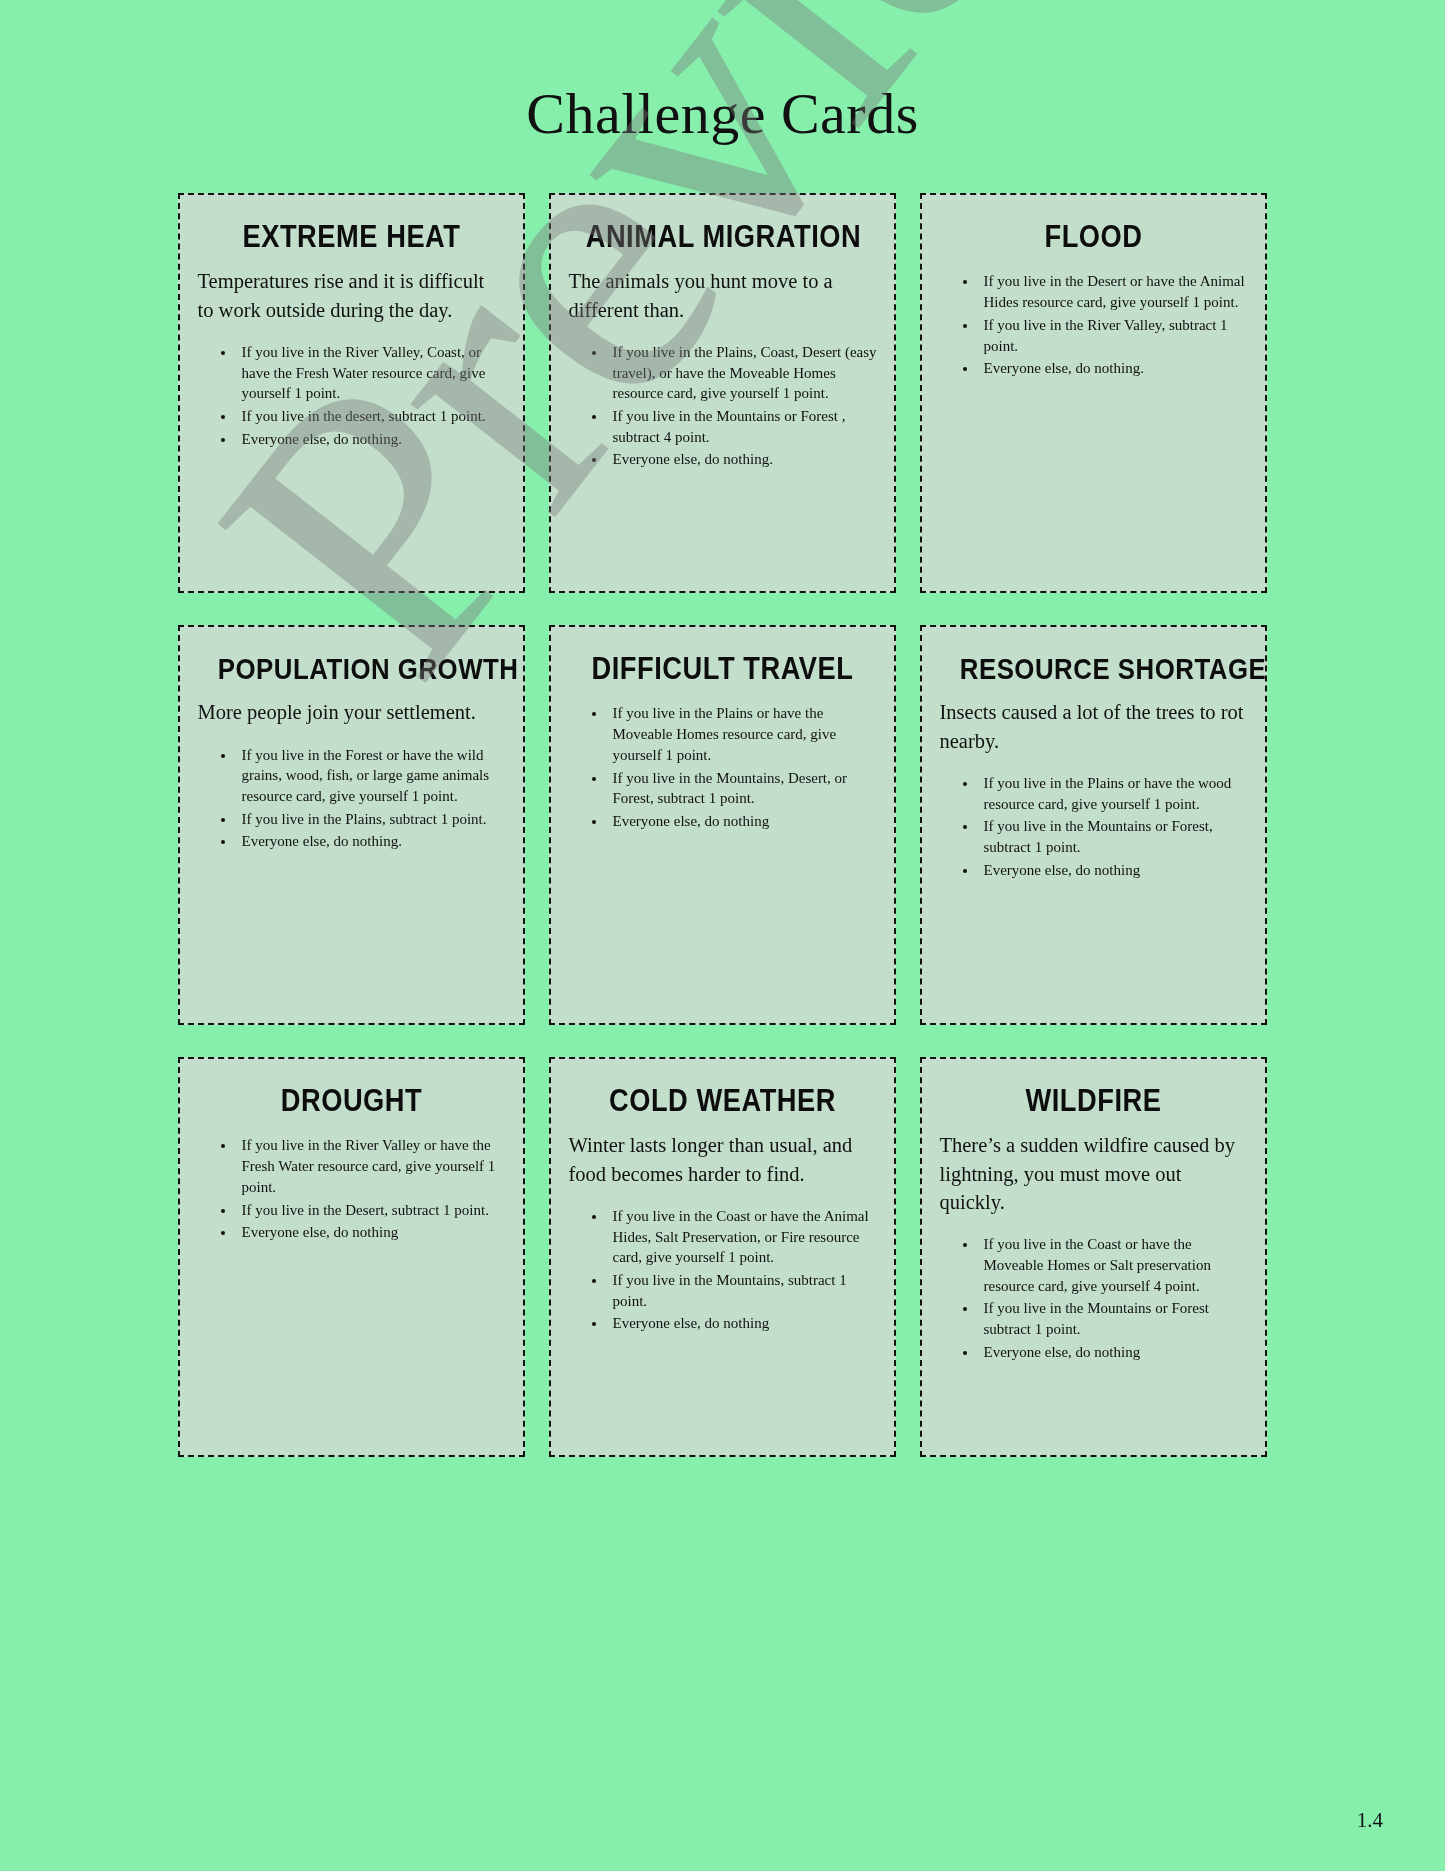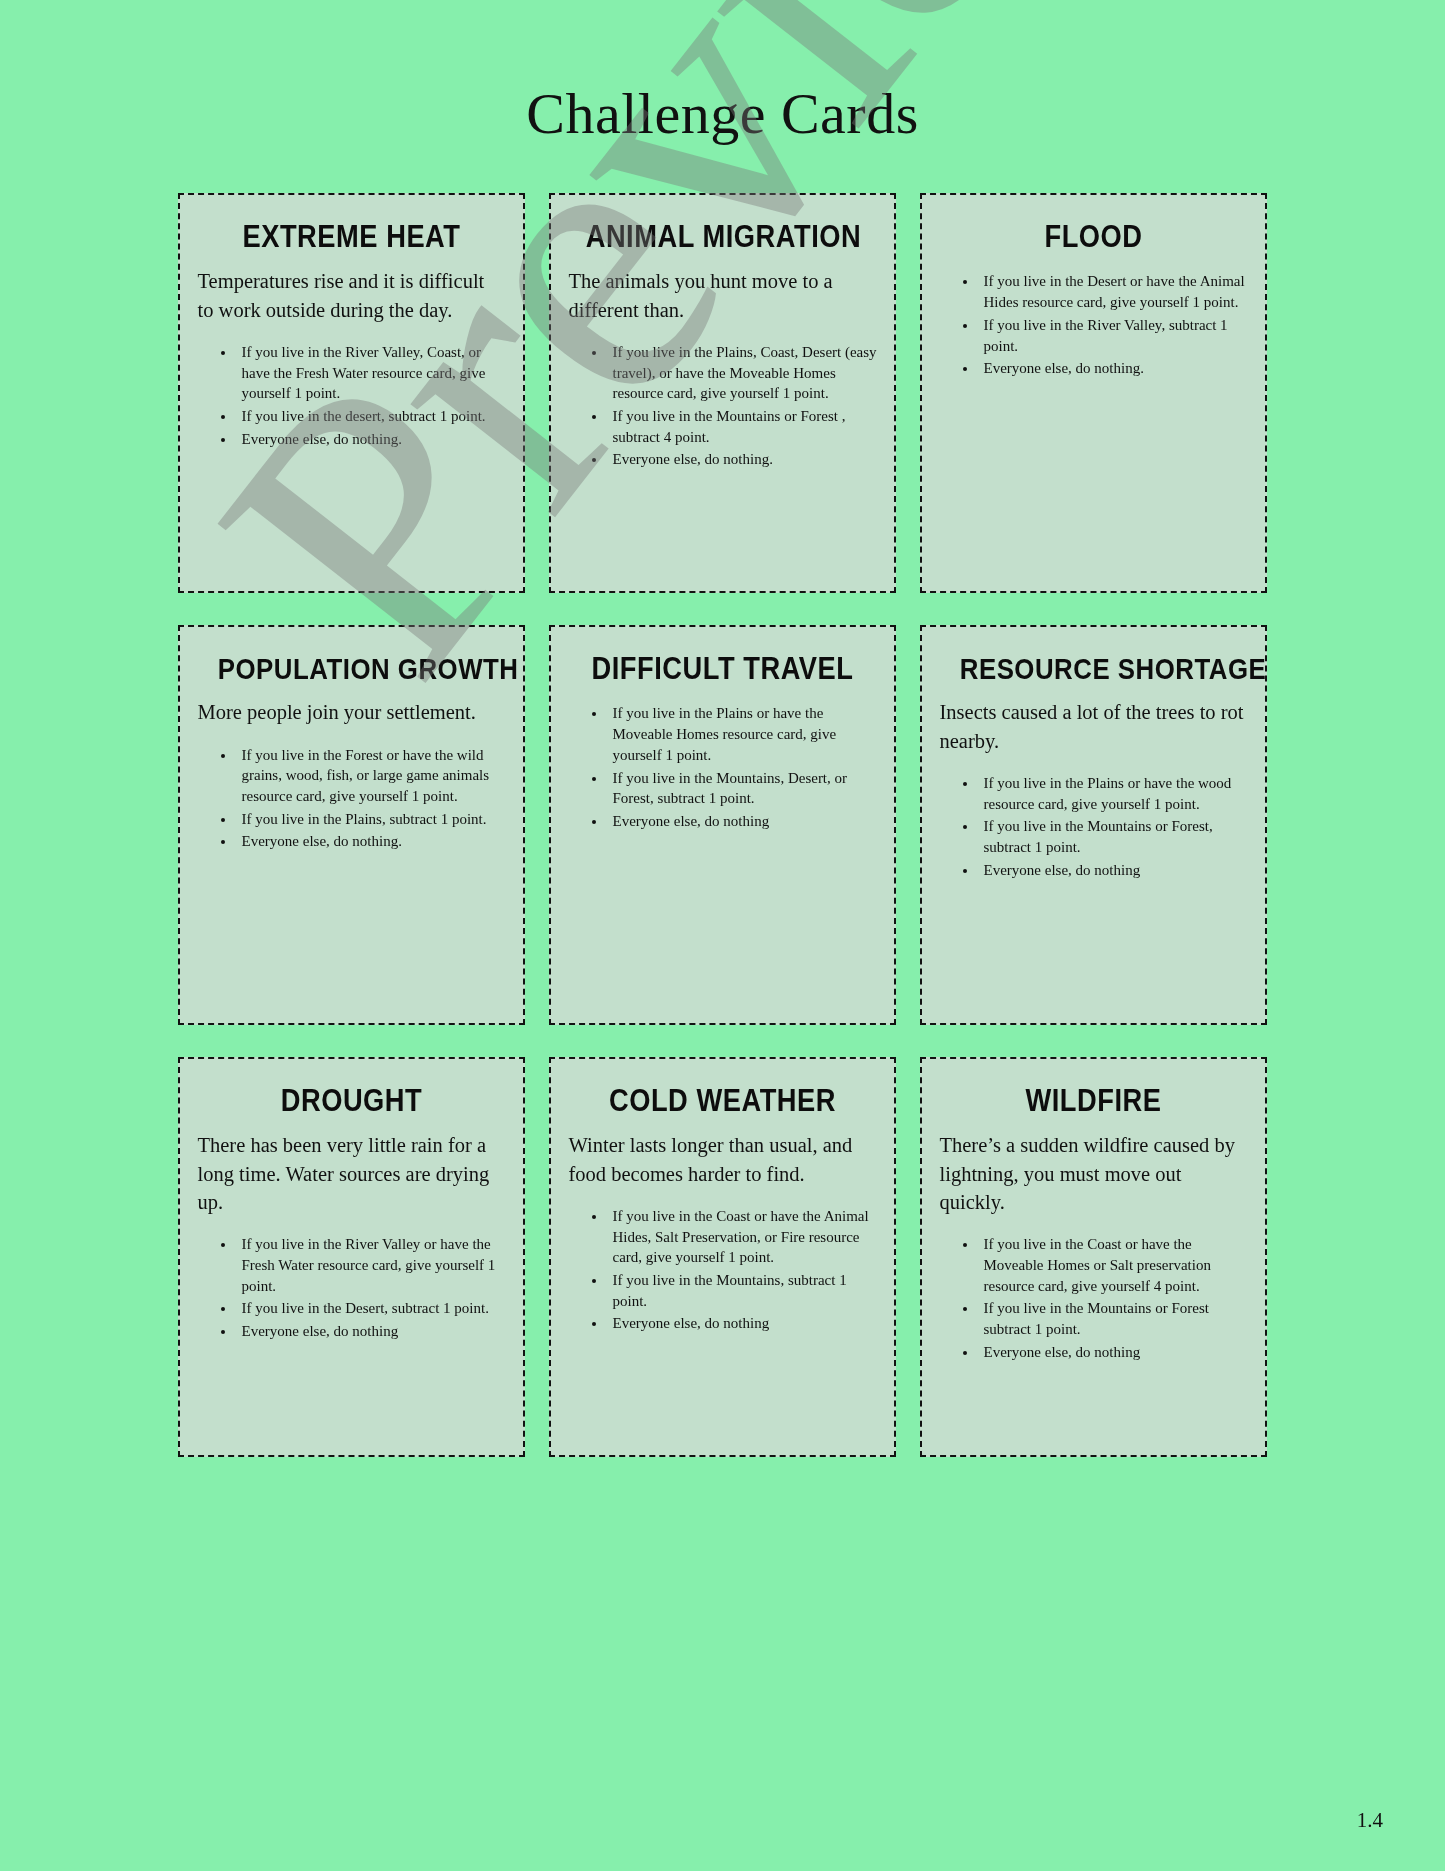--- a/index.html
+++ b/index.html
@@ -197,21 +197,20 @@
       <p class="card-desc">Insects caused a lot of the trees to rot nearby.</p>
       <ul class="card-list">
         <li>If you live in the Plains or have the wood resource card, give yourself 1 point.</li>
         <li>If you live in the Mountains or Forest, subtract 1 point.</li>
         <li>Everyone else, do nothing</li>
       </ul>
     </div>
 
     <div class="card">
       <div class="card-title">DROUGHT</div>
-      <p class="card-desc">There has been very little rain for a long time. Water sources are drying up.</p>
       <ul class="card-list">
         <li>If you live in the River Valley or have the Fresh Water resource card, give yourself 1 point.</li>
         <li>If you live in the Desert, subtract 1 point.</li>
         <li>Everyone else, do nothing</li>
       </ul>
     </div>
 
     <div class="card">
       <div class="card-title">COLD WEATHER</div>
       <p class="card-desc">Winter lasts longer than usual, and food becomes harder to find.</p>

